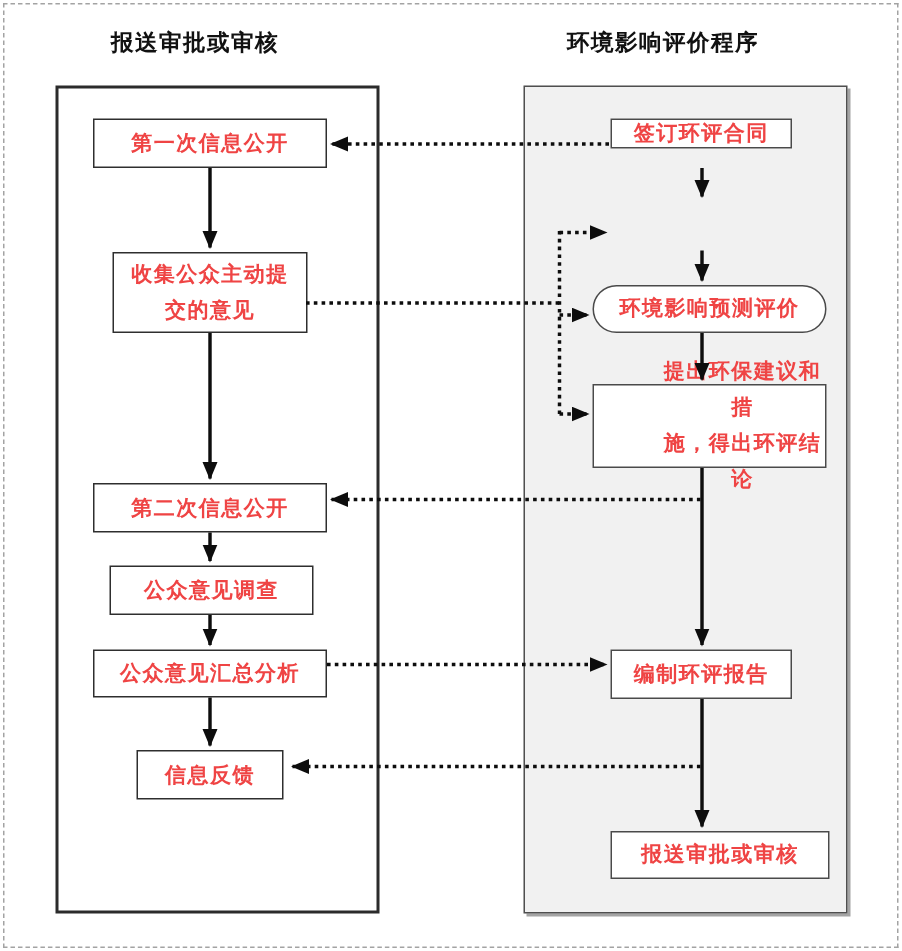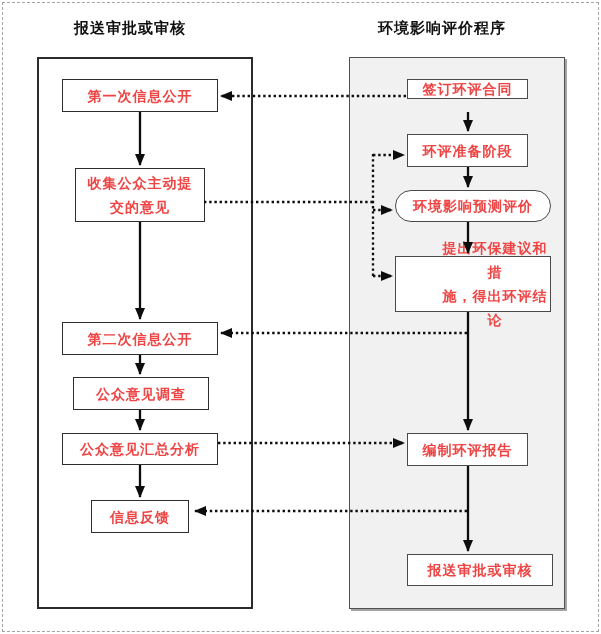--- a/index.html
+++ b/index.html
@@ -53,21 +53,20 @@
 
   <div class="box lbox" style="left:62px;top:79px;width:156px;height:33px;">第一次信息公开</div>
   <div class="box lbox" style="left:75px;top:168px;width:130px;height:54px;">收集公众主动提
 交的意见</div>
   <div class="box lbox" style="left:62px;top:322px;width:156px;height:33px;">第二次信息公开</div>
   <div class="box lbox" style="left:73px;top:377px;width:136px;height:33px;">公众意见调查</div>
   <div class="box lbox" style="left:62px;top:433px;width:156px;height:32px;">公众意见汇总分析</div>
   <div class="box lbox" style="left:91px;top:500px;width:98px;height:33px;">信息反馈</div>
 
   <div class="box rbox" style="left:407px;top:79px;width:121px;height:20px;text-align:center;">签订环评合同</div>
-  <div class="box rbox" style="left:407px;top:134px;width:121px;height:33px;">环评准备阶段</div>
   <div class="box rbox" style="left:395px;top:190px;width:156px;height:32px;border-radius:16px;">环境影响预测评价</div>
   <div class="box rbox" style="left:395px;top:256px;width:156px;height:56px;padding-left:44px;">提出环保建议和措
 施，得出环评结论</div>
   <div class="box rbox" style="left:407px;top:433px;width:121px;height:33px;">编制环评报告</div>
   <div class="box rbox" style="left:407px;top:554px;width:146px;height:32px;">报送审批或审核</div>
 
   <svg class="arrows" width="601" height="634" viewBox="0 0 601 634">
     <defs>
       <marker id="ah" markerUnits="userSpaceOnUse" markerWidth="13" markerHeight="11" refX="11" refY="5" orient="auto">
         <path d="M0,0 L12,5 L0,10 z" fill="#0d0d0d"></path>

